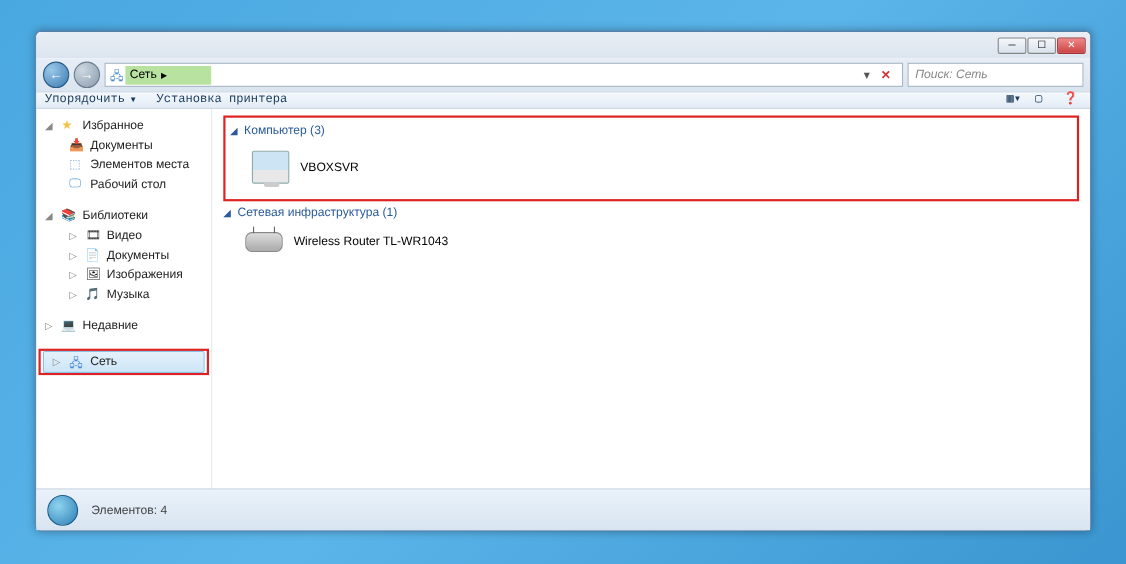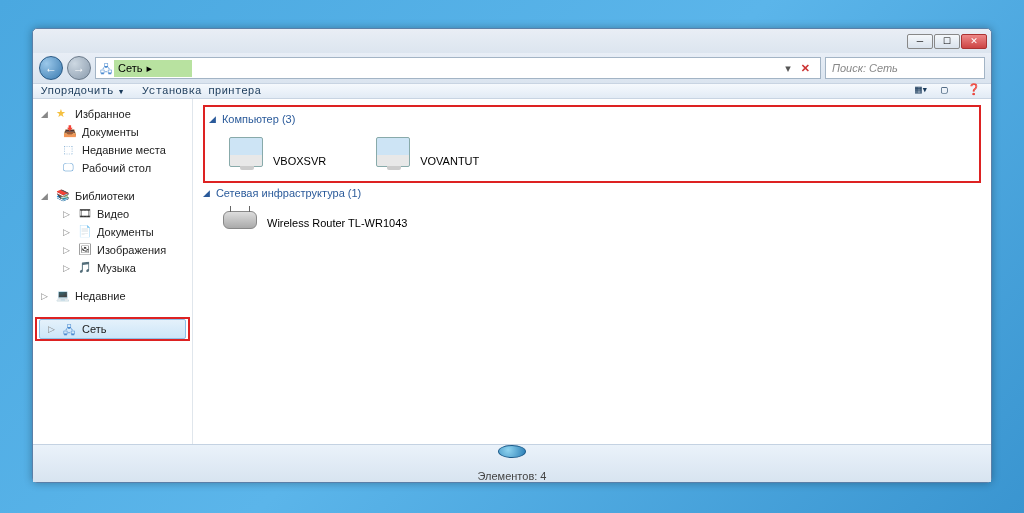--- a/index.html
+++ b/index.html
@@ -88,28 +88,28 @@
 .tree-item .exp { width: 10px; color: #888; font-size: 9px; }
 .tree-item.h { font-weight: normal; padding-left: 8px; }
 .tree-item.sub { padding-left: 30px; }
 .tree-sep { height: 10px; }
 .tree-item.selected { background: linear-gradient(to bottom, #e4f1fb, #cde6f8); border: 1px solid #8cc0e8; border-radius: 2px; margin: 0 2px; }
 .red-box { border: 2px solid #d22; margin: 2px; }
 .content { flex: 1; background: #fff; padding: 6px 10px; overflow-y: auto; }
 .section-h { display: flex; align-items: center; gap: 6px; color: #2a5a9a; font-size: 11px; padding: 4px 0; cursor: pointer; }
 .section-h .arr { font-size: 9px; }
 .items { display: flex; gap: 50px; padding: 8px 0 12px 20px; flex-wrap: wrap; }
-.item { display: flex; align-items: flex-end; gap: 10px; cursor: pointer; font-size: 11px; }
+.item { display: flex; align-items: center; gap: 10px; cursor: pointer; font-size: 11px; }
 .comp-icon { width: 34px; height: 30px; background: linear-gradient(to bottom, #cde4f5 60%, #e8e8e8 60%); border: 1px solid #8aa; border-radius: 2px; position: relative; }
 .comp-icon::after { content: ''; position: absolute; bottom: -4px; left: 10px; width: 14px; height: 4px; background: #ccc; border-radius: 0 0 2px 2px; }
 .router-icon { width: 34px; height: 18px; background: linear-gradient(to bottom, #ddd, #aaa); border: 1px solid #888; border-radius: 6px; position: relative; }
 .router-icon::before { content: ''; position: absolute; top: -6px; left: 6px; width: 1px; height: 6px; background: #666; }
 .router-icon::after { content: ''; position: absolute; top: -6px; right: 6px; width: 1px; height: 6px; background: #666; }
 .red-content { border: 2px solid #d22; padding: 2px 4px; }
-.statusbar { height: 38px; background: linear-gradient(to bottom, #eaf2fa, #d8e4f0); border-top: 1px solid #c4d2e2; display: flex; align-items: center; padding: 0 10px; gap: 12px; font-size: 11px; color: #444; flex-direction: column; }
+.statusbar { height: 38px; background: linear-gradient(to bottom, #eaf2fa, #d8e4f0); border-top: 1px solid #c4d2e2; display: flex; align-items: center; padding: 0 10px; gap: 12px; font-size: 11px; color: #444; }
 .globe-icon { width: 28px; height: 28px; background: radial-gradient(circle at 35% 35%, #8fd4f0, #2a7db5); border-radius: 50%; border: 1px solid #1a5a8a; position: relative; }
 .ico { width: 14px; height: 14px; display: inline-block; }
 .star { color: #f5c040; }
 .folder { color: #f5c040; }
 .net { color: #4a8ad0; }
 .lib { color: #6aa8e0; }
 </style>
 </head>
 <body>
 
@@ -156,21 +156,21 @@
         <span class="exp">◢</span>
         <span class="ico star">★</span>
         <span>Избранное</span>
       </div>
       <div class="tree-item sub">
         <span class="ico folder">📥</span>
         <span>Документы</span>
       </div>
       <div class="tree-item sub">
         <span class="ico" style="color:#7aa8d0;">⬚</span>
-        <span>Недавние места</span>
+        <span>Элементов места</span>
       </div>
       <div class="tree-item sub">
         <span class="ico" style="color:#5a9ad0;">🖵</span>
         <span>Рабочий стол</span>
       </div>
       <div class="tree-sep"></div>
 
       <div class="tree-item h">
         <span class="exp">◢</span>
         <span class="ico lib">📚</span>
@@ -218,24 +218,20 @@
       <div class="red-content">
         <div class="section-h">
           <span class="arr">◢</span>
           <span>Компьютер (3)</span>
         </div>
         <div class="items">
           <div class="item">
             <div class="comp-icon"></div>
             <span>VBOXSVR</span>
           </div>
-          <div class="item">
-            <div class="comp-icon"></div>
-            <span>VOVANTUT</span>
-          </div>
         </div>
       </div>
 
       <div class="section-h">
         <span class="arr">◢</span>
         <span>Сетевая инфраструктура (1)</span>
       </div>
       <div class="items">
         <div class="item">
           <div class="router-icon"></div>

